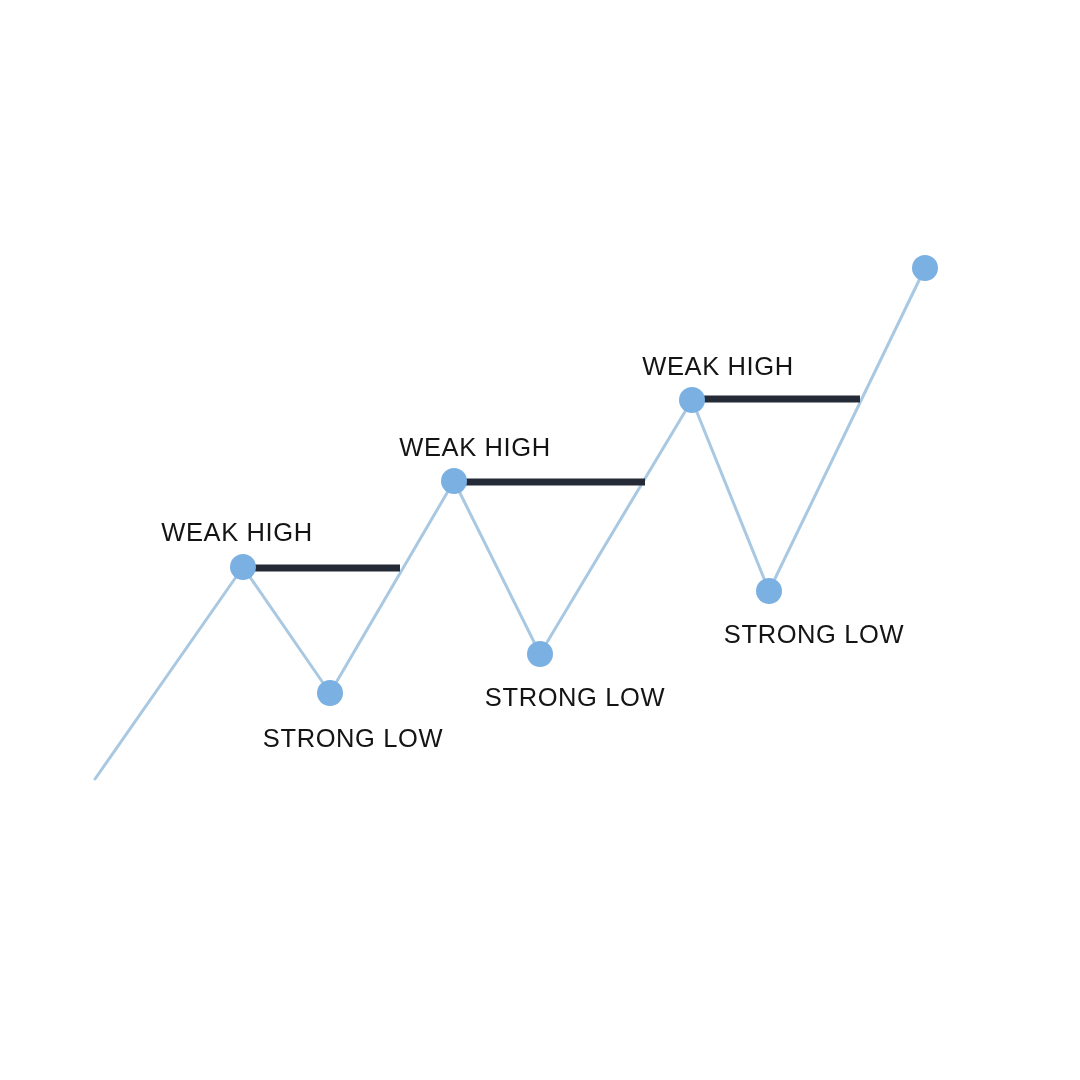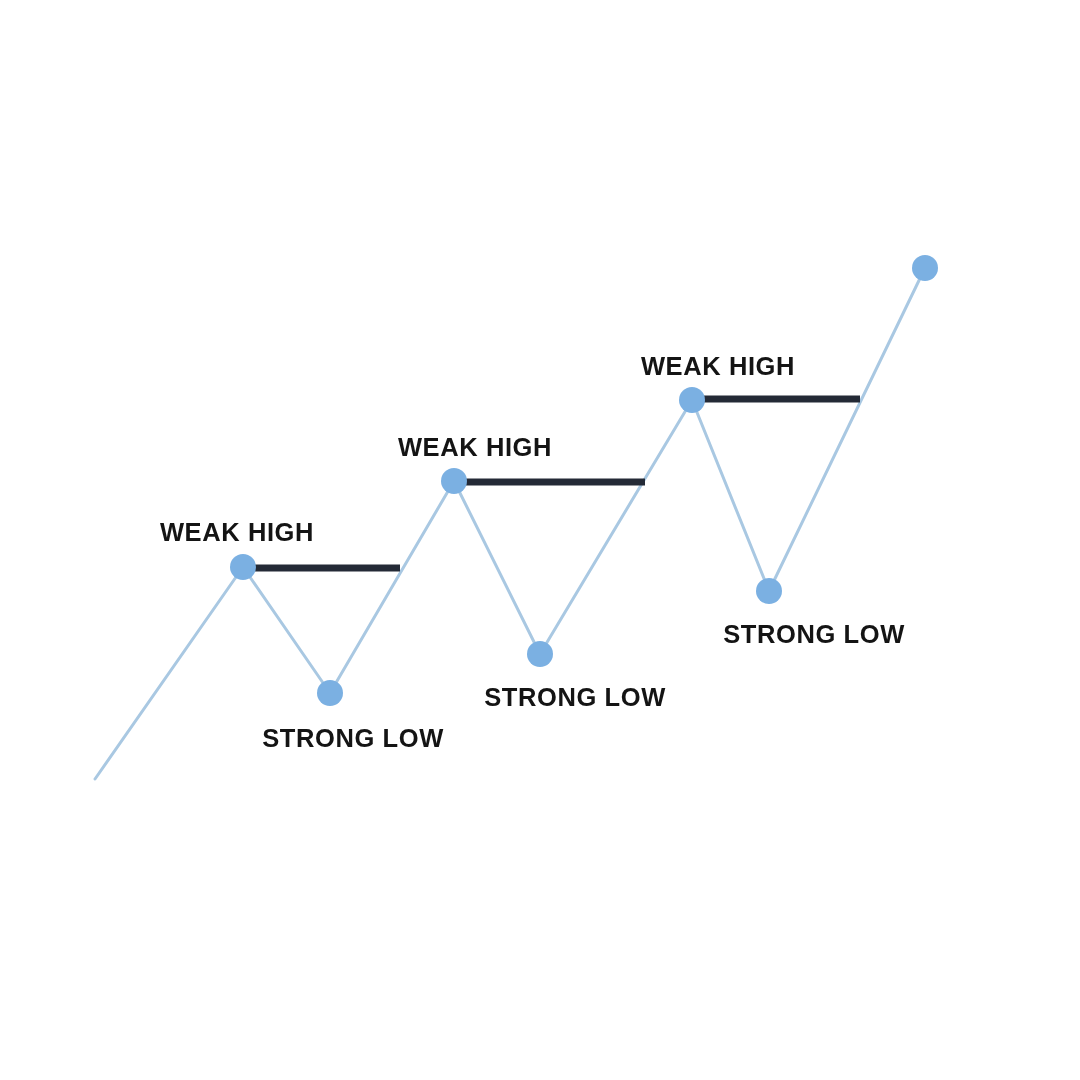--- a/index.html
+++ b/index.html
@@ -24,21 +24,21 @@
     position: absolute;
     inset: 0;
     width: 1080px;
     height: 1080px;
     display: block;
   }
   .label {
     position: absolute;
     white-space: nowrap;
     font-family: "Liberation Sans", sans-serif;
-    font-weight: 700;
+    font-weight: 400;
     font-size: 25.5px;
     letter-spacing: 0.6px;
     color: #141414;
     transform: translate(-50%, -50%);
     user-select: none;
     line-height: 1;
     text-align: center;
   }
 </style>
 </head>

